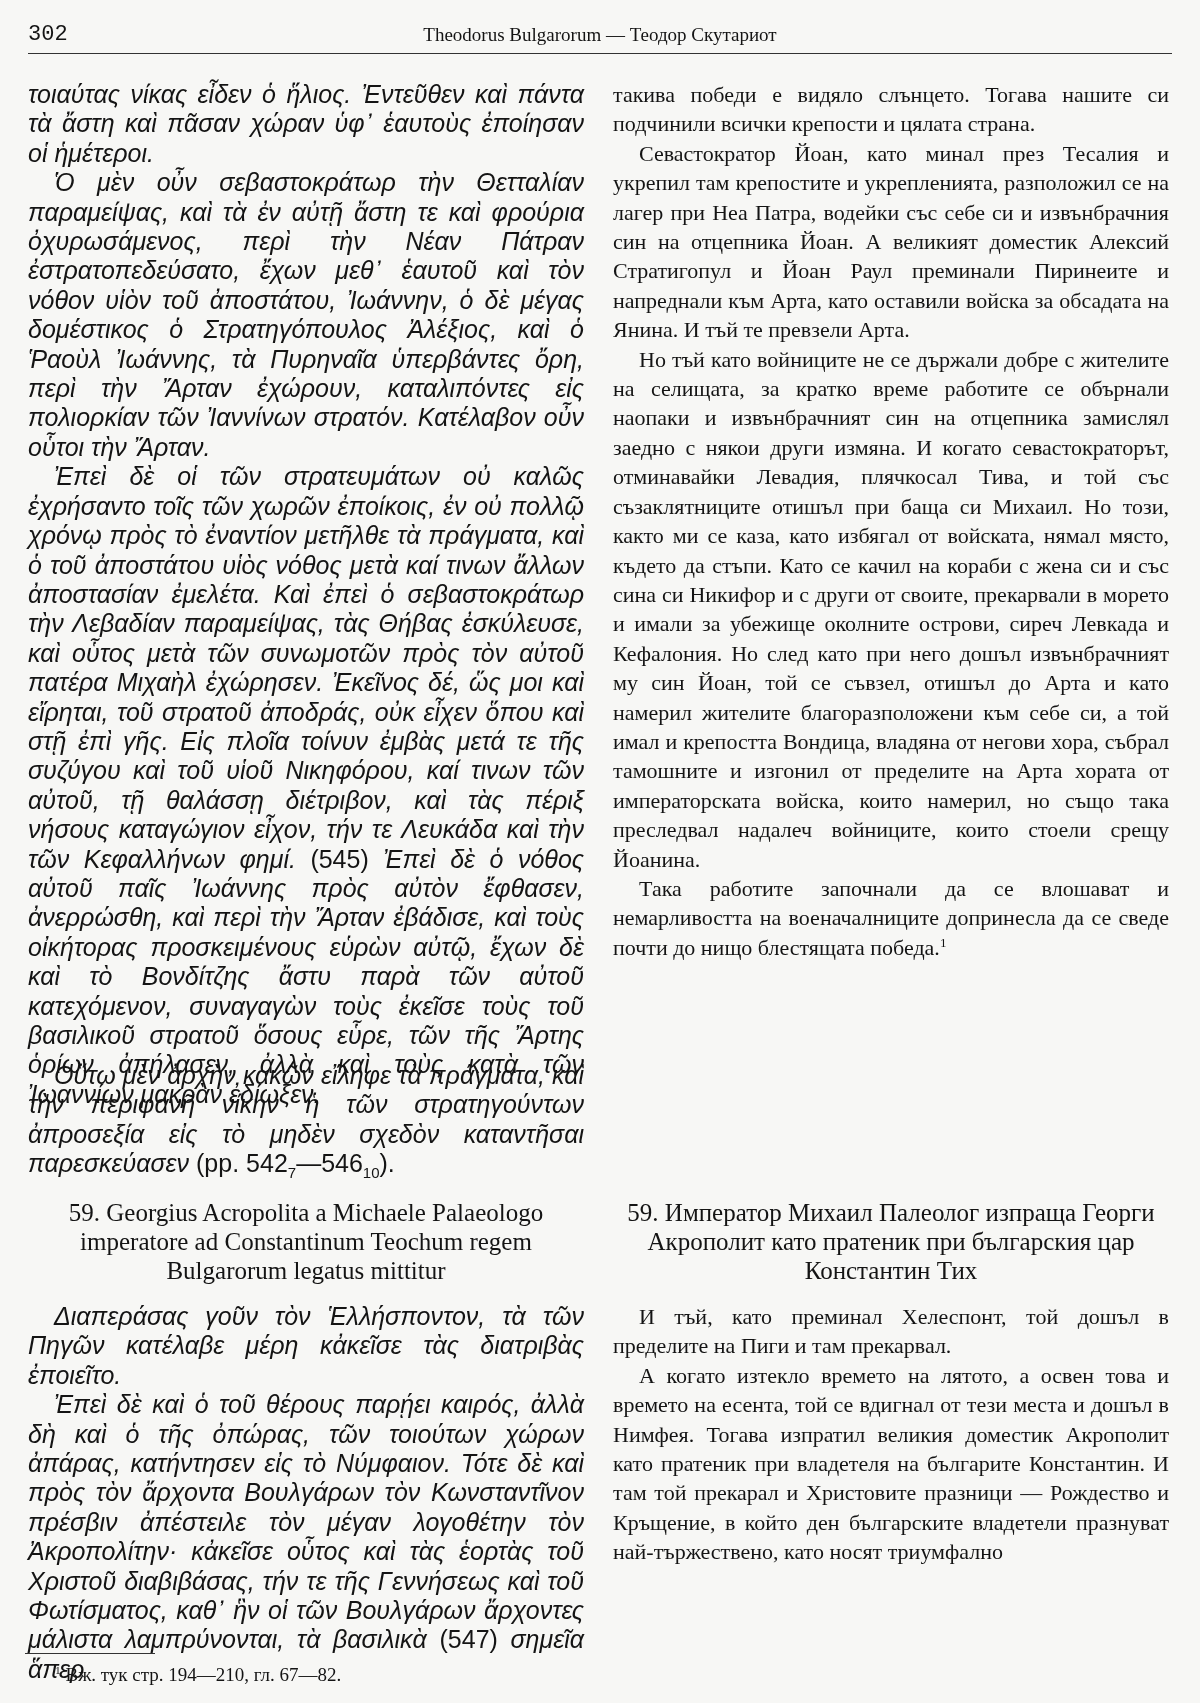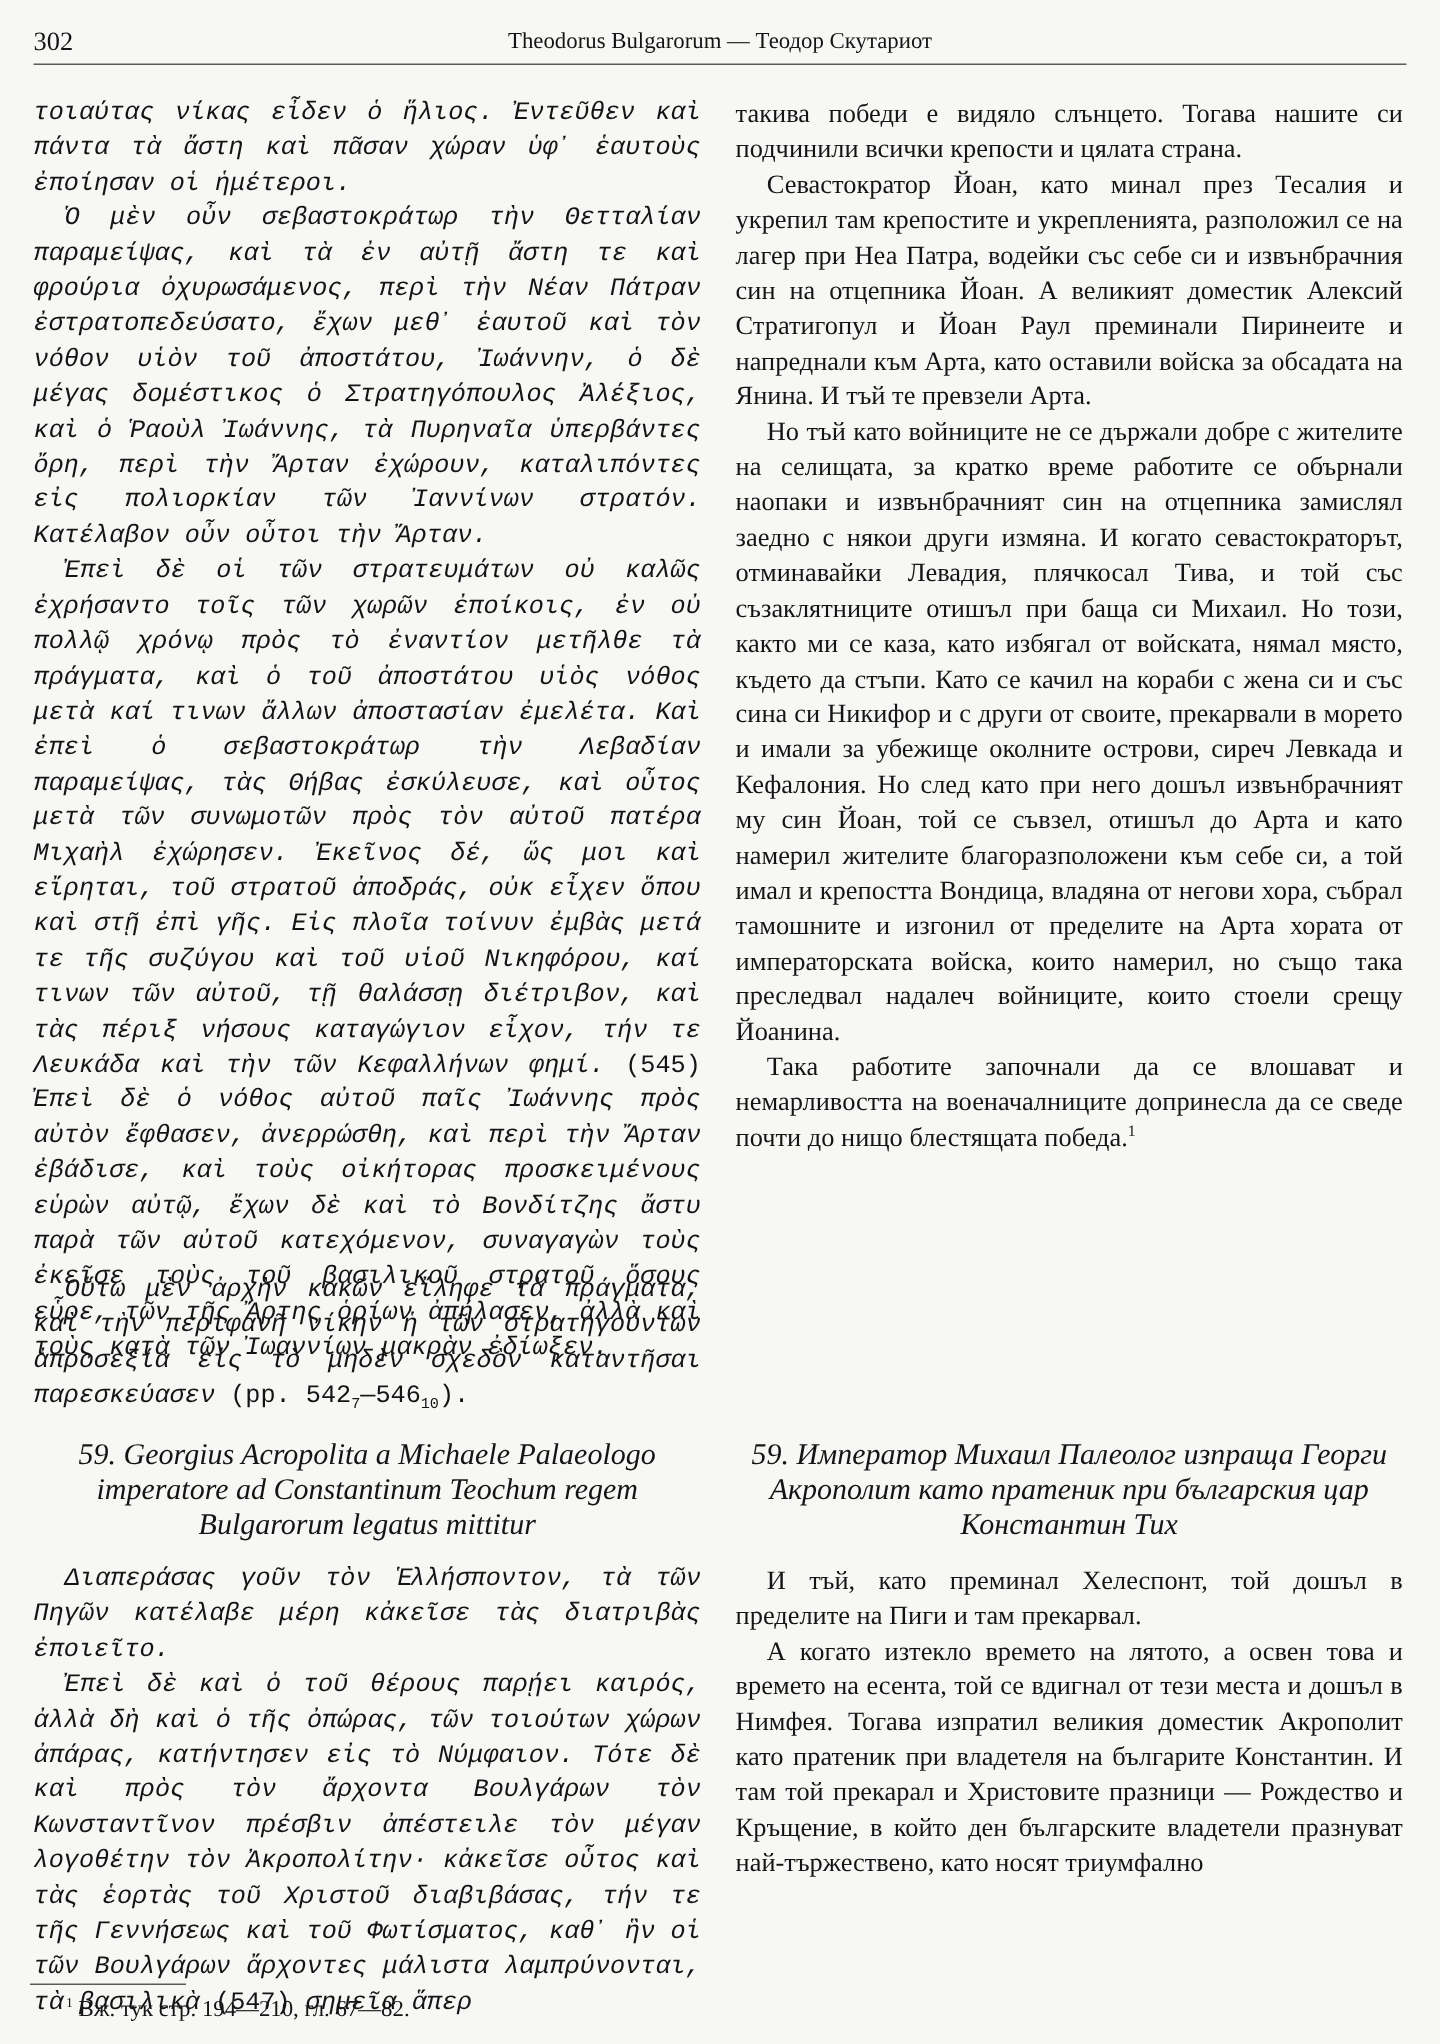--- a/index.html
+++ b/index.html
@@ -1,29 +1,29 @@
 <!DOCTYPE html>
 <html><head>
 <meta charset="utf-8">
 <style>
   html, body { margin: 0; padding: 0; background: #f7f7f5; }
   body { width: 1200px; height: 1703px; position: relative; overflow: hidden; color: #141414; }
   .header { position: absolute; top: 18px; left: 28px; width: 1144px; height: 40px; }
-  .page-num { position: absolute; left: 0; top: 4px; font-family: Liberation Serif, serif; font-size: 22px; }
+  .page-num { position: absolute; left: 0; top: 4px; font-family: Liberation Mono, monospace; font-size: 22px; }
   .running-title { position: absolute; left: 0; right: 0; top: 6px; text-align: center; font-family: "Liberation Serif", serif; font-size: 19px; }
   .header-rule { position: absolute; left: 28px; top: 53px; width: 1144px; height: 0; border-top: 1.5px solid #333; }
 
   .col { position: absolute; width: 556px; text-align: justify; }
-  .greek { font-family: Liberation Mono, monospace; font-style: italic; font-size: 21px; line-height: 29.4px; }
+  .greek { font-family: Liberation Sans, sans-serif; font-style: italic; font-size: 25px; line-height: 29.4px; }
   .bg { font-family: "Liberation Serif", serif; font-size: 22px; line-height: 29.4px; }
   .p { margin: 0; text-indent: 26px; }
   .p.noind { text-indent: 0; }
   .greek .num { font-style: normal; }
 
-  .heading { position: absolute; width: 556px; text-align: center; font-style: italic; font-size: 25px; line-height: 29px; }
+  .heading { position: absolute; width: 556px; text-align: center; font-size: 25px; line-height: 29px; }
   .heading.lat { font-family: "Liberation Serif", serif; }
   .heading.cyr { font-family: "Liberation Serif", serif; }
 
   .fn-rule { position: absolute; left: 25px; top: 1653px; width: 130px; border-top: 1px solid #333; }
   .footnote { position: absolute; left: 55px; top: 1664px; font-family: "Liberation Serif", serif; font-size: 19px; }
   sup { font-size: 60%; line-height: 0; }
   sub { font-size: 60%; line-height: 0; }
 </style>
 </head>
 <body>

